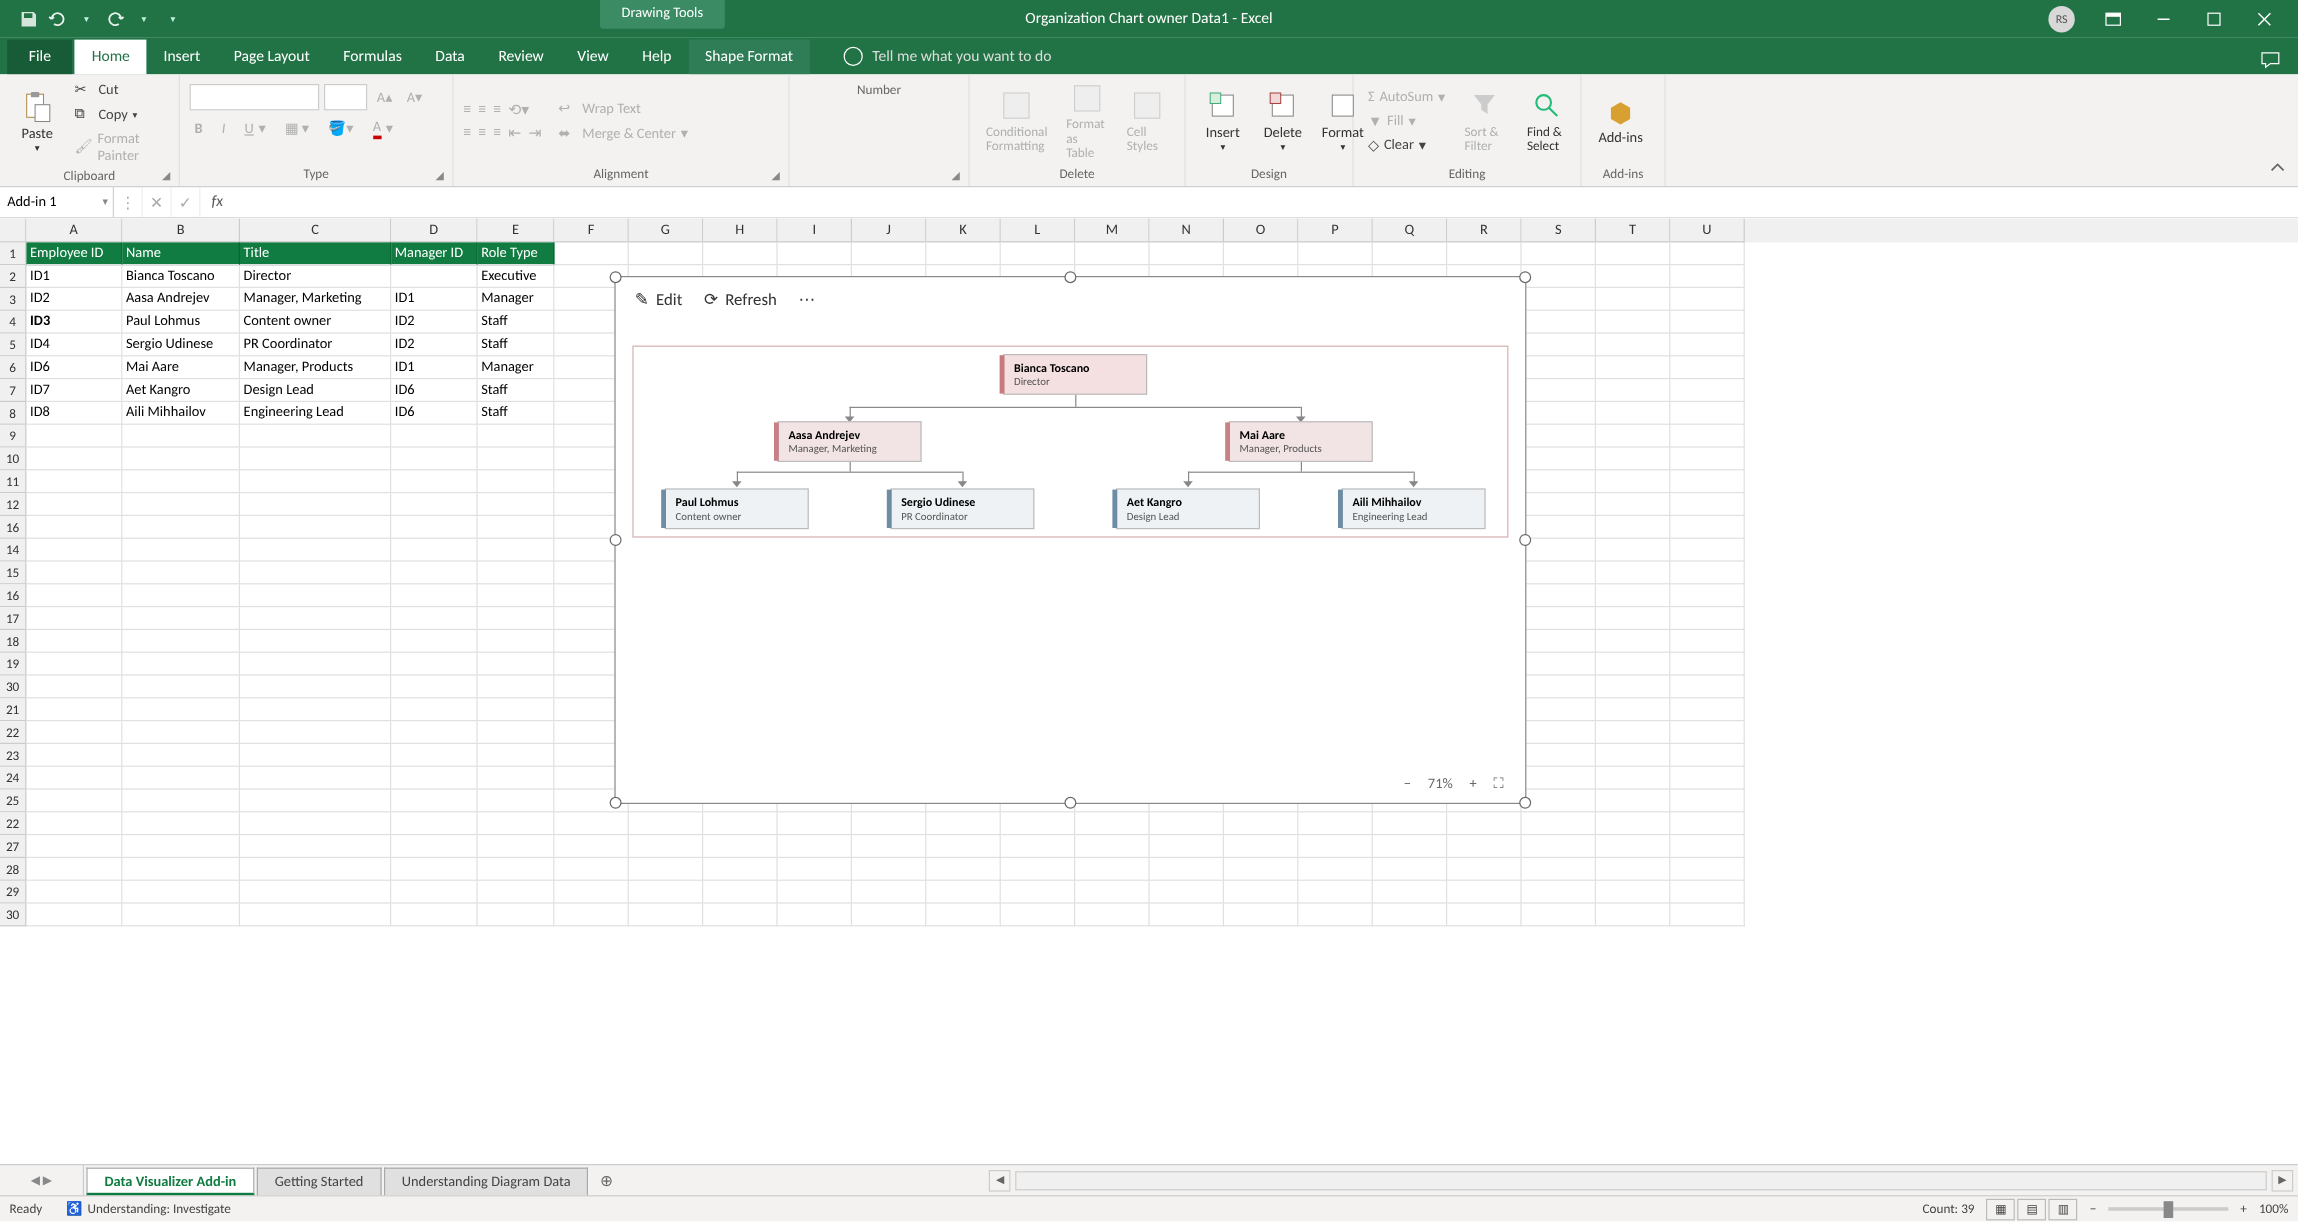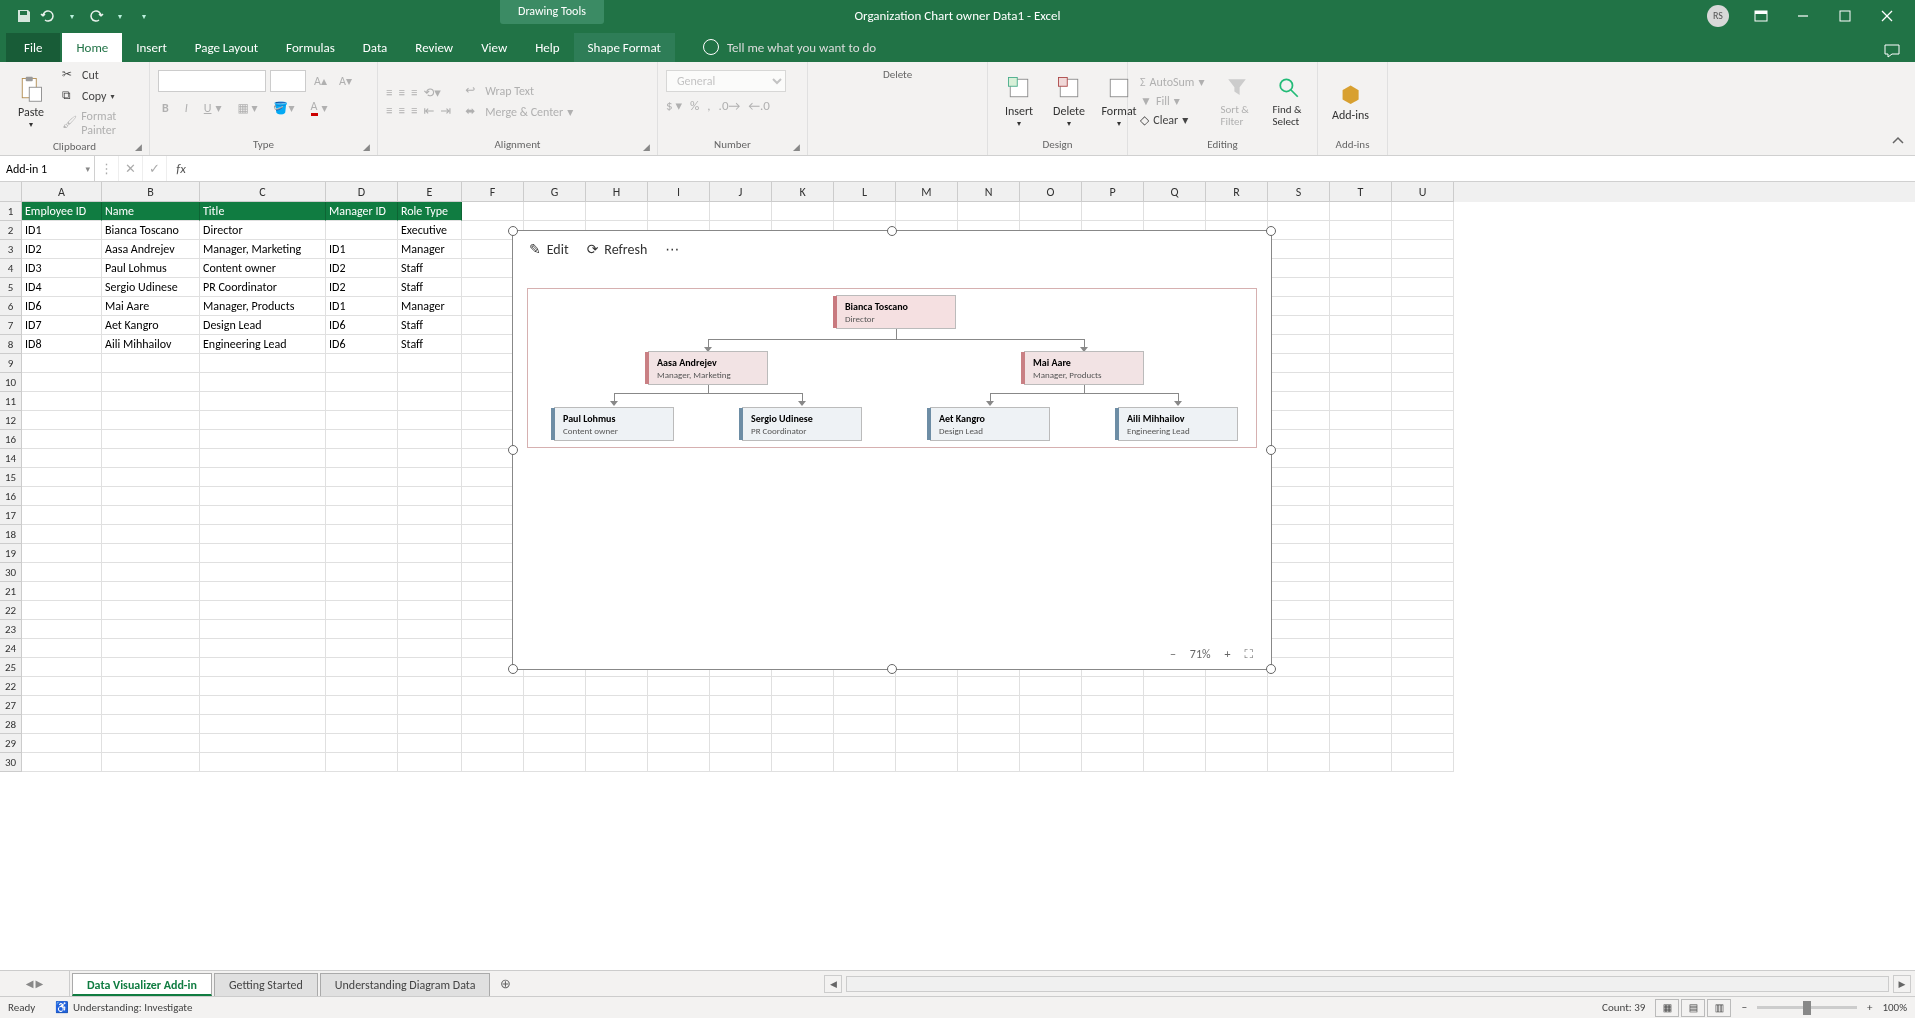--- a/index.html
+++ b/index.html
@@ -254,35 +254,45 @@
             <span>Wrap Text</span>
           </div>
         <div class="small-btn disabled"><span class="sicon">⬌</span><span>Merge &amp; Center</span> ▾</div>
       </div>
     </div>
     <div class="group-label">Alignment</div>
     <span class="launcher">◢</span>
   </div>
 
   <div class="ribbon-group" style="width:150px;position:relative">
-    <div class="group-content" style="flex-direction:column;gap:6px;align-items:flex-start;padding-top:4px">
-      <select class="num-select disabled" disabled=""><option>General</option></select>
-      <div style="display:flex;gap:8px;color:#b0b0b0">
-        <span>$ ▾</span>
-        <span>%</span>
-        <span>,</span>
-        <span>.0→</span>
-        <span>←.0</span>
-      </div>
-    </div>
     <div class="group-label">Number</div>
     <span class="launcher">◢</span>
   </div>
 
   <div class="ribbon-group" style="width:180px">
+    <div class="group-content">
+      <div class="big-btn disabled">
+          <svg class="big-icon" viewBox="0 0 32 32">
+            <rect x="4" y="4" width="24" height="24" fill="#eee" stroke="#ccc"></rect>
+          </svg>
+          <span style="font-size:11px;line-height:1.1">Conditional Formatting</span>
+        </div>
+      <div class="big-btn disabled">
+          <svg class="big-icon" viewBox="0 0 32 32">
+            <rect x="4" y="4" width="24" height="24" fill="#eee" stroke="#ccc"></rect>
+          </svg>
+          <span style="font-size:11px;line-height:1.1">Format as Table</span>
+        </div>
+      <div class="big-btn disabled">
+          <svg class="big-icon" viewBox="0 0 32 32">
+            <rect x="4" y="4" width="24" height="24" fill="#eee" stroke="#ccc"></rect>
+          </svg>
+          <span style="font-size:11px;line-height:1.1">Cell Styles</span>
+        </div>
+    </div>
     <div class="group-label">Delete</div>
   </div>
 
   <div class="ribbon-group" style="width:140px">
     <div class="group-content">
       <div class="big-btn">
           <svg class="big-icon" viewBox="0 0 32 32">
             <rect x="6" y="6" width="20" height="20" fill="#fff" stroke="#888"></rect>
             <rect x="4" y="4" width="10" height="10" fill="#d8f0d8" stroke="#4a8"></rect>
           </svg>
@@ -478,21 +488,21 @@
           <div class="cell" style="width: 62px;"></div>
           <div class="cell" style="width: 62px;"></div>
           <div class="cell" style="width: 62px;"></div>
           <div class="cell" style="width: 62px;"></div>
           <div class="cell" style="width: 62px;"></div>
           <div class="cell" style="width: 62px;"></div>
           <div class="cell" style="width: 62px;"></div>
           <div class="cell" style="width: 62px;"></div>
         </div>
         <div class="cell-row">
-          <div class="cell" style="width: 80px;">ID3</div>
+          <div class="cell" style="width: 80px; font-weight: bold;">ID3</div>
           <div class="cell" style="width: 98px;">Paul Lohmus</div>
           <div class="cell" style="width: 126px;">Content owner</div>
           <div class="cell" style="width: 72px;">ID2</div>
           <div class="cell" style="width: 64px;">Staff</div>
           <div class="cell" style="width: 62px;"></div>
           <div class="cell" style="width: 62px;"></div>
           <div class="cell" style="width: 62px;"></div>
           <div class="cell" style="width: 62px;"></div>
           <div class="cell" style="width: 62px;"></div>
           <div class="cell" style="width: 62px;"></div>

